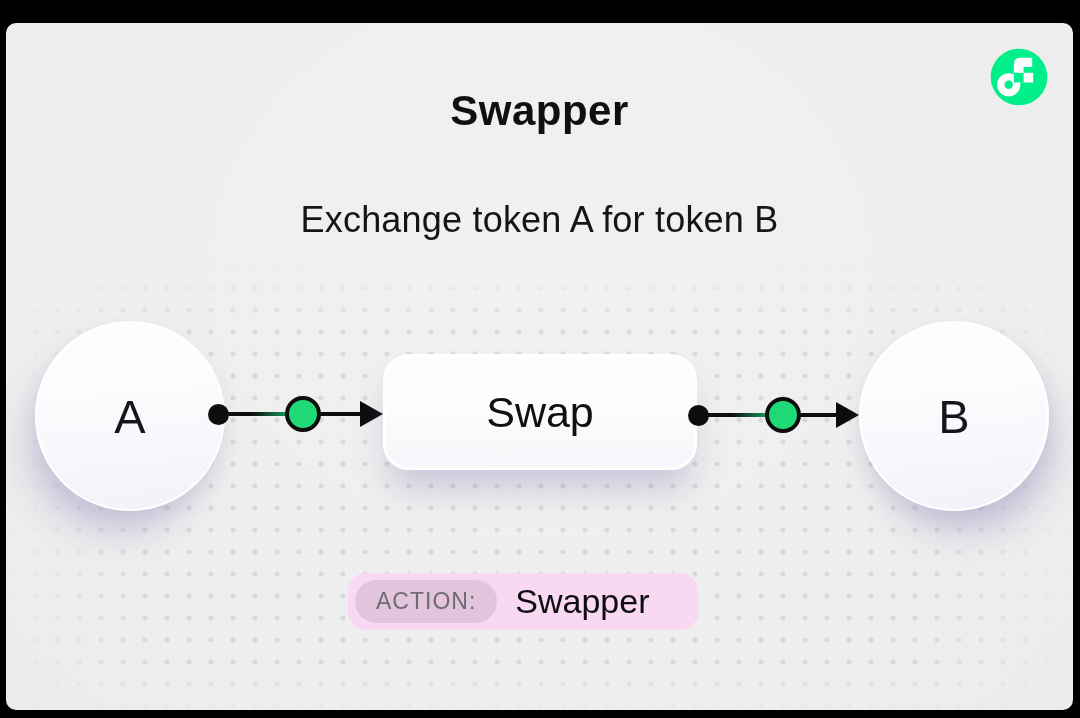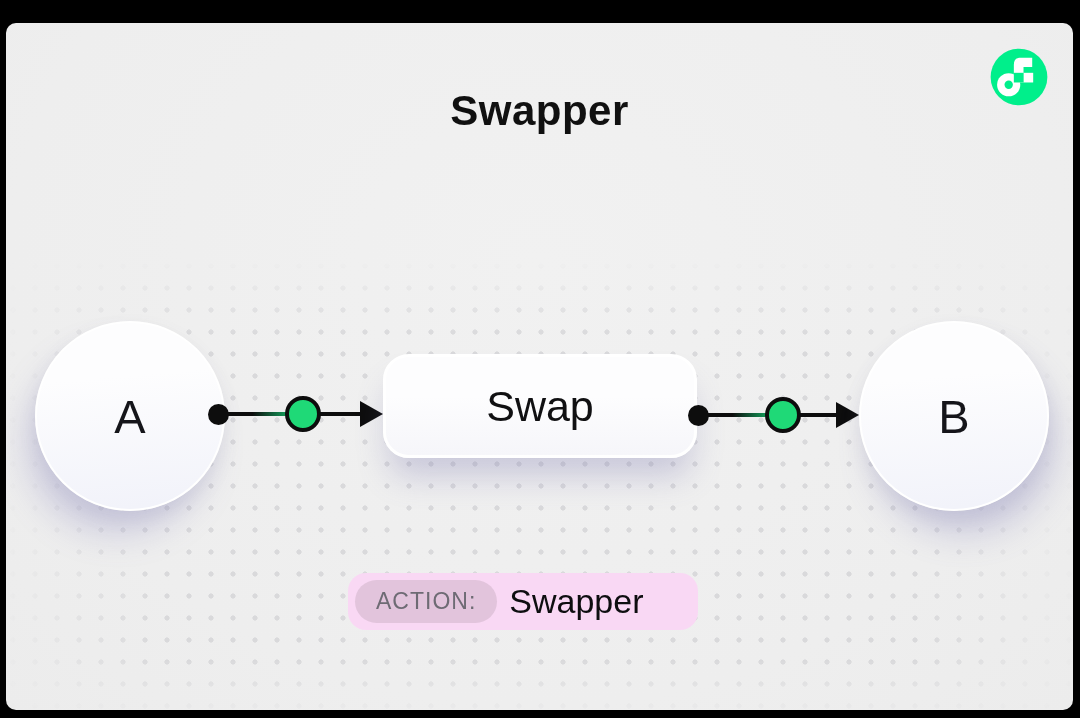--- a/index.html
+++ b/index.html
@@ -66,21 +66,21 @@
     left: 29px; top: 298px;
     box-shadow: -12px 26px 34px -4px rgba(116,112,178,.28), 0 8px 18px rgba(120,120,150,.10);
   }
   .circle-b {
     left: 853px; top: 298px;
     box-shadow: 10px 26px 34px -4px rgba(116,112,178,.30), 0 8px 18px rgba(120,120,150,.10);
   }
   .process-box {
     position: absolute;
     left: 377px; top: 331px;
-    width: 314px; height: 104px;
+    width: 314px; height: 116px;
     box-sizing: border-box;
     background: linear-gradient(180deg, #fdfdfe 40%, #f6f6fa 100%);
     border: 3px solid #ffffff;
     border-radius: 26px;
     box-shadow: 0 24px 32px -6px rgba(112,108,170,.30);
     display: flex; align-items: center; justify-content: center;
     font-size: 43px;
     color: #101012;
   }
   .connector { position: absolute; height: 44px; }
@@ -119,21 +119,21 @@
   .connector-2 { left: 692px; top: 370px; width: 161px; }
   .connector-2 .seg-right { width: 38px; }
   .connector-2 .arrowhead { left: 138px; }
   .action-badge {
     position: absolute;
     left: 342px; top: 550px;
     width: 350px; height: 57px;
     background: var(--badge-pink, #f9d8f4);
     border-radius: 18px;
     display: flex; align-items: center;
-    gap: 12px;
+    gap: 18px;
   }
   .action-label-pill {
     margin-left: 7px;
     height: 43px;
     padding: 0 21px;
     background: var(--badge-inner-pill, #e2c4dc);
     border-radius: 22px;
     display: flex; align-items: center;
     font-size: 23px;
     font-weight: 500;
@@ -152,20 +152,21 @@
 </style>
 </head>
 <body>
 
 <div class="card">
 
   <div class="dots"></div>
 
   <div class="title">Swapper</div>
 
+  <div class="subtitle">Exchange token A for token B</div>
 
   <div class="token-circle circle-a">
     <span>A</span>
   </div>
 
   <div class="connector connector-1">
     <div class="start-dot"></div>
     <div class="seg-left"></div>
     <div class="transfer-node"></div>
     <div class="seg-right"></div>

